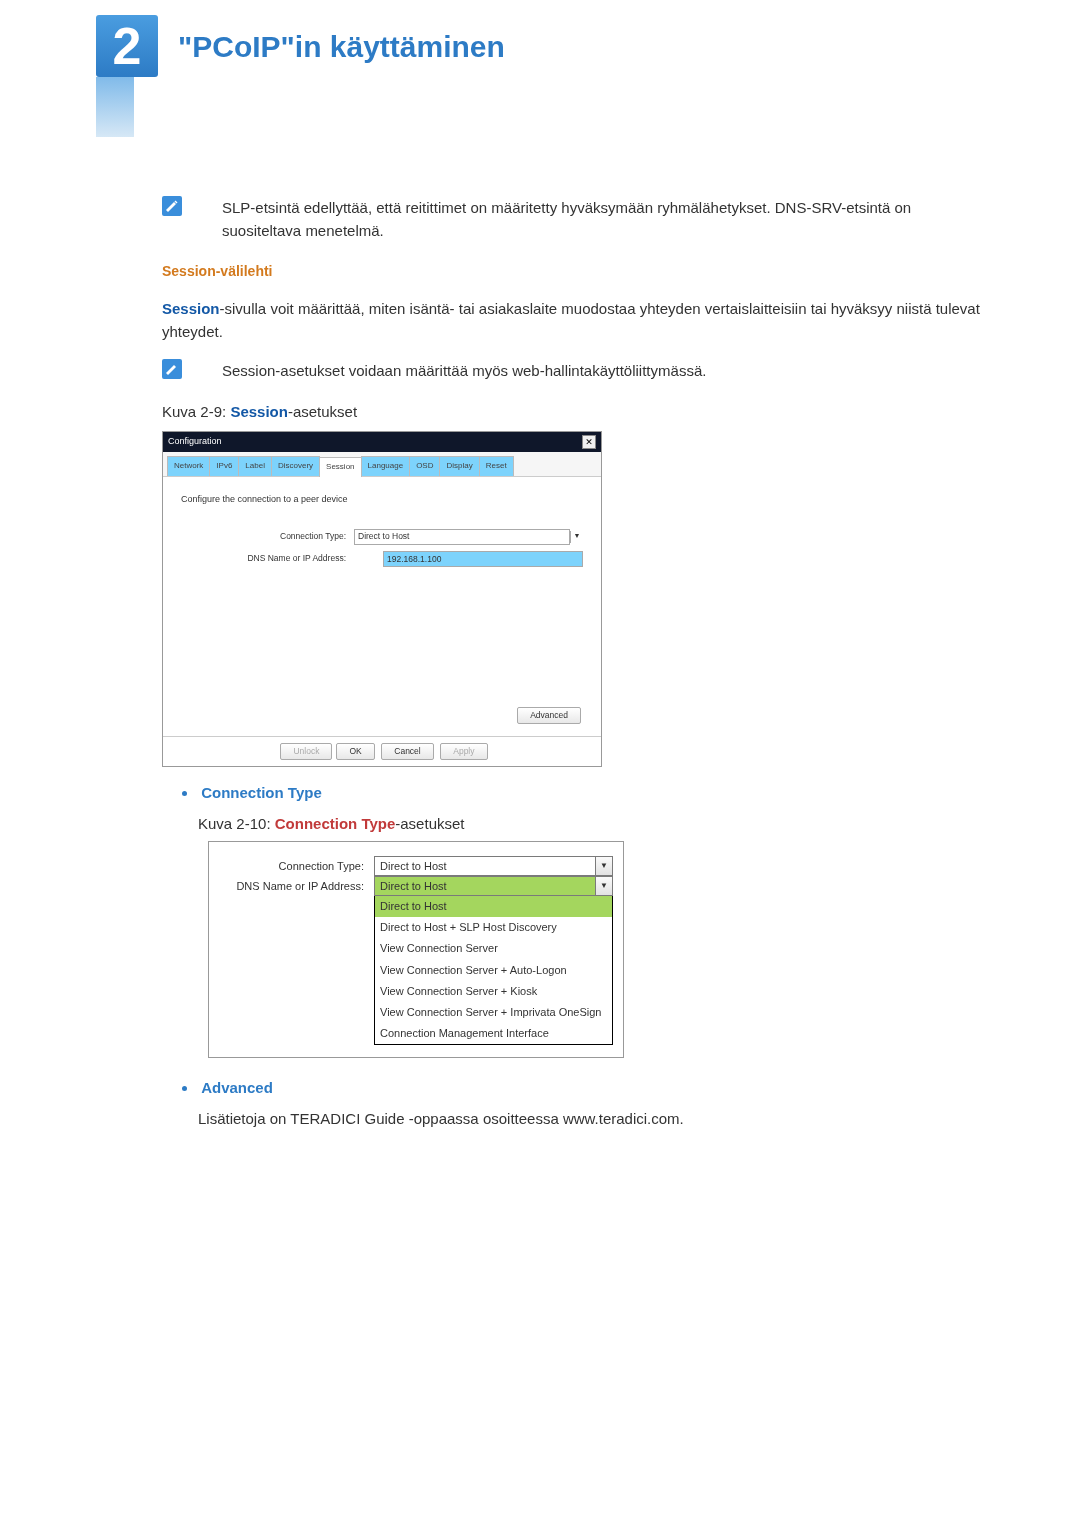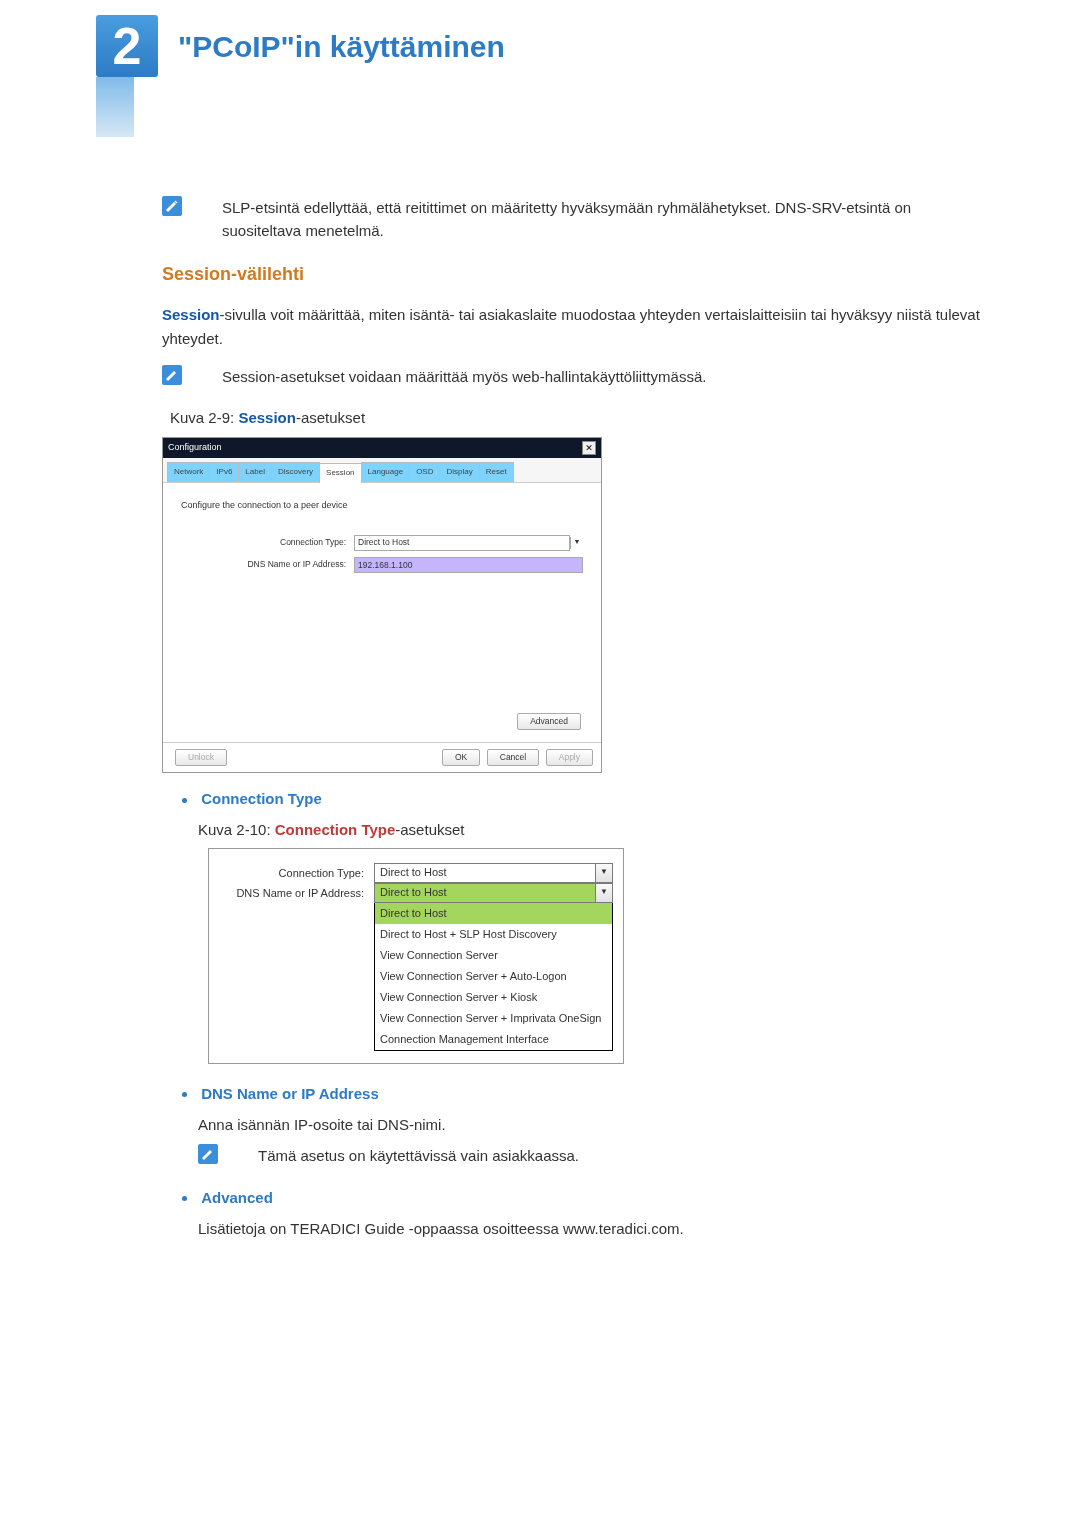--- a/index.html
+++ b/index.html
@@ -65,27 +65,27 @@
   }
   .note-icon svg { position: absolute; top: 2px; left: 2px; }
   .note-row {
     display: flex;
     align-items: flex-start;
     margin: 6px 0 18px 0;
   }
   .note-text { flex: 1; margin-left: 28px; }
   h3.section {
     color: #d37a1e;
-    font-size: 18px;
+    font-size: 14px;
     font-weight: bold;
     margin: 14px 0 12px 0;
   }
   .bold-blue { color: #1358a6; font-weight: bold; }
   .bold-red  { color: #c13a3a; font-weight: bold; }
-  .figure-caption { margin: 10px 0 8px 8px; }
+  .figure-caption { margin: 10px 0 8px 0; }
 
   
   .dlg1 {
     width: 438px;
     border: 1px solid #999;
     background: #fff;
     font-size: 9px;
     margin: 4px 0 14px 0;
     font-family: Tahoma, Arial, sans-serif;
   }
@@ -149,40 +149,41 @@
     border-left: 1px solid #aaa;
     display: flex; align-items: center; justify-content: center;
     font-size: 7px;
   }
   .dlg1-input {
     flex: 1;
     border: 1px solid #aaa;
     height: 14px;
     font-size: 8.5px;
     padding: 0 3px;
-    background: #c4b5fd;
+    background: #7dd3fc;
     line-height: 14px;
+    margin-left: 29px;
   }
   .dlg1-spacer { height: 130px; }
   .dlg1-adv-row { text-align: right; padding: 4px 2px; }
   .dlg1-btn {
     display: inline-block;
     border: 1px solid #aaa;
     background: linear-gradient(#fff,#e8e8e8);
     padding: 1px 12px;
     font-size: 8.5px;
     border-radius: 2px;
     margin-left: 4px;
   }
   .dlg1-btn.disabled { color: #aaa; }
   .dlg1-footer {
     border-top: 1px solid #ccc;
     padding: 6px 8px;
     display: flex;
-    justify-content: space-between;
+    justify-content: center;
   }
 
   
   ul.sub { list-style: none; padding: 0; margin: 8px 0 0 20px; }
   ul.sub > li { margin-bottom: 18px; }
   ul.sub .bullet {
     display: inline-block;
     width: 5px; height: 5px;
     background: #2d7bc5; border-radius: 50%;
     margin-right: 10px; vertical-align: middle;
@@ -343,35 +344,20 @@
                   <div class="opt">View Connection Server + Auto-Logon</div>
                   <div class="opt">View Connection Server + Kiosk</div>
                   <div class="opt">View Connection Server + Imprivata OneSign</div>
                   <div class="opt">Connection Management Interface</div>
                 </div>
             </div>
           </div>
         </div>
       </li>
 
-      <li>
-        <div>
-          <span class="bullet"></span>
-          <span class="subheading">DNS Name or IP Address</span>
-        </div>
-        <div class="subbody">Anna isännän IP-osoite tai DNS-nimi.</div>
-        <div class="note-row subbody">
-          <span class="note-icon">
-            <svg width="16" height="16" viewBox="0 0 16 16">
-                <path d="M2 12 L10 4 L12 6 L4 14 Z" fill="#fff"></path>
-              </svg>
-          </span>
-          <span class="note-text">Tämä asetus on käytettävissä vain asiakkaassa.</span>
-        </div>
-      </li>
 
       <li>
         <div>
           <span class="bullet"></span>
           <span class="subheading">Advanced</span>
         </div>
         <div class="subbody">Lisätietoja on TERADICI Guide -oppaassa osoitteessa www.teradici.com.</div>
       </li>
     </ul>
 

